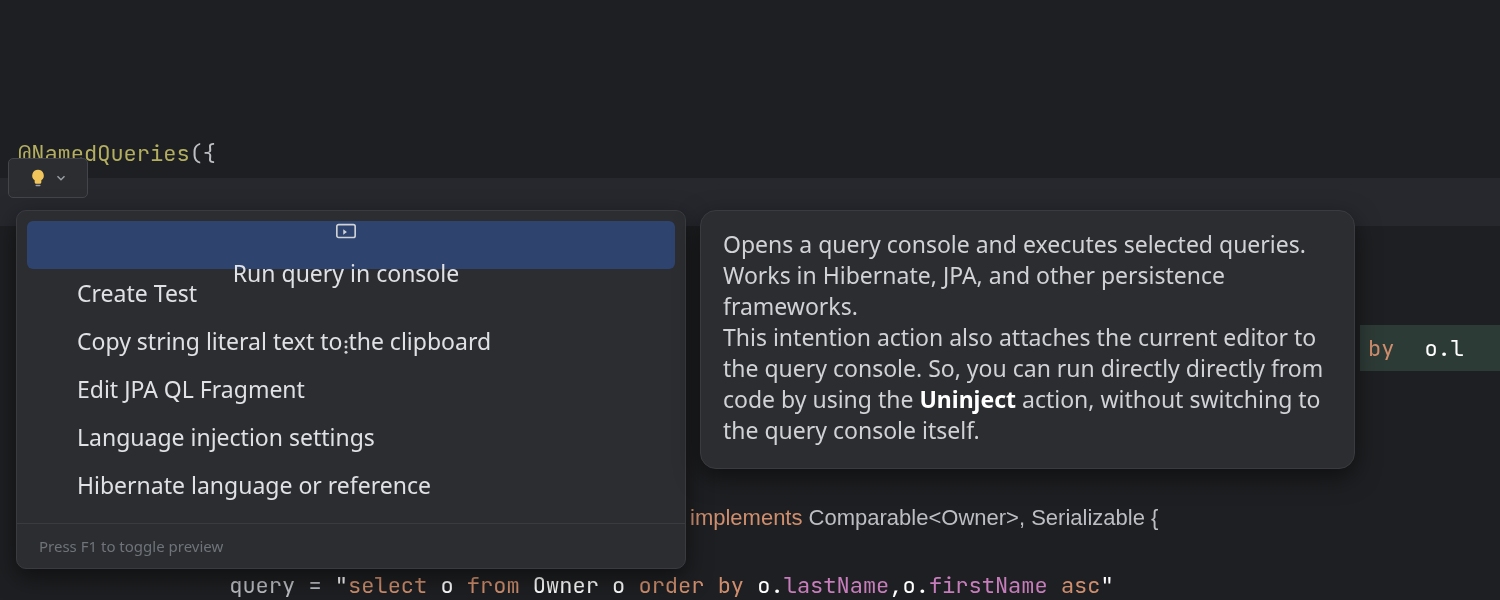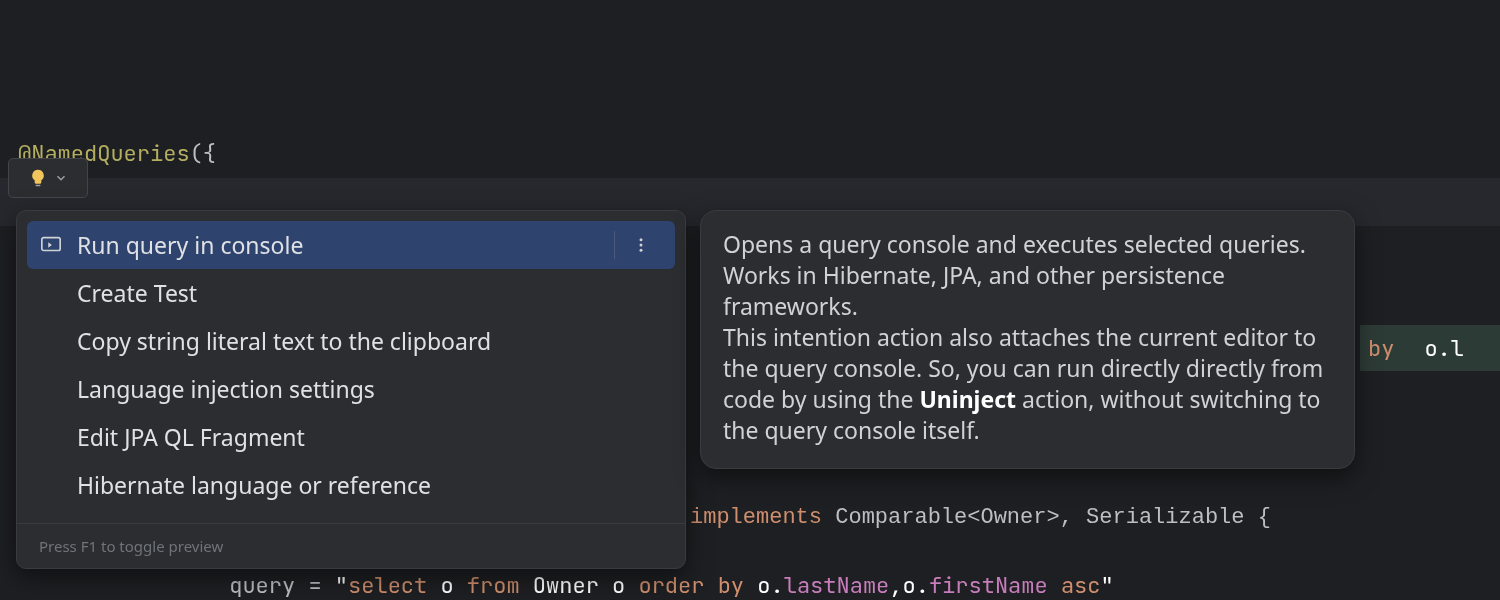--- a/index.html
+++ b/index.html
@@ -55,21 +55,21 @@
     font-family: inherit;
     overflow: hidden;
     gap: 30px;
   }
 
   
   .decl-line {
     position: absolute;
     left: 690px;
     top: 505px;
-    font-family: Liberation Mono, monospace;
+    font-family: Liberation Sans, sans-serif;
     z-index: 1;
   }
 
   
   .bulb {
     position: absolute;
     left: 8px;
     top: 158px;
     width: 80px;
     height: 40px;
@@ -106,20 +106,21 @@
     gap: 14px;
     color: #dfe1e5;
     font-size: 23px;
   }
   .menu-item.selected {
     background: #2e436e;
     margin: 0 10px;
     border-radius: 6px;
     padding-left: 12px;
     padding-right: 22px;
+    flex-direction: column;
   }
   .menu-item .spacer { flex: 1; }
   .menu-item .icon-slot {
     width: 24px; height: 24px;
     display: flex; align-items: center; justify-content: center;
   }
   .menu-item:not(.selected) .icon-slot { visibility: hidden; }
   .menu-item .divider-v {
     width: 1px; height: 28px; background: #4a5a7a;
   }
@@ -215,25 +216,25 @@
   <div class="menu-item">
     <span class="icon-slot"></span>
     <span>Create Test</span>
   </div>
   <div class="menu-item">
     <span class="icon-slot"></span>
     <span>Copy string literal text to the clipboard</span>
   </div>
   <div class="menu-item">
     <span class="icon-slot"></span>
+    <span>Edit JPA QL Fragment</span>
+  </div>
+  <div class="menu-item">
+    <span class="icon-slot"></span>
     <span>Language injection settings</span>
-  </div>
-  <div class="menu-item">
-    <span class="icon-slot"></span>
-    <span>Edit JPA QL Fragment</span>
   </div>
   <div class="menu-item">
     <span class="icon-slot"></span>
     <span>Hibernate language or reference</span>
   </div>
   <div class="menu-footer">Press F1 to toggle preview</div>
 </div>
 
 <div class="doc">
   <div>Opens a query console and executes selected queries. Works in Hibernate, JPA, and other persistence frameworks.</div>

